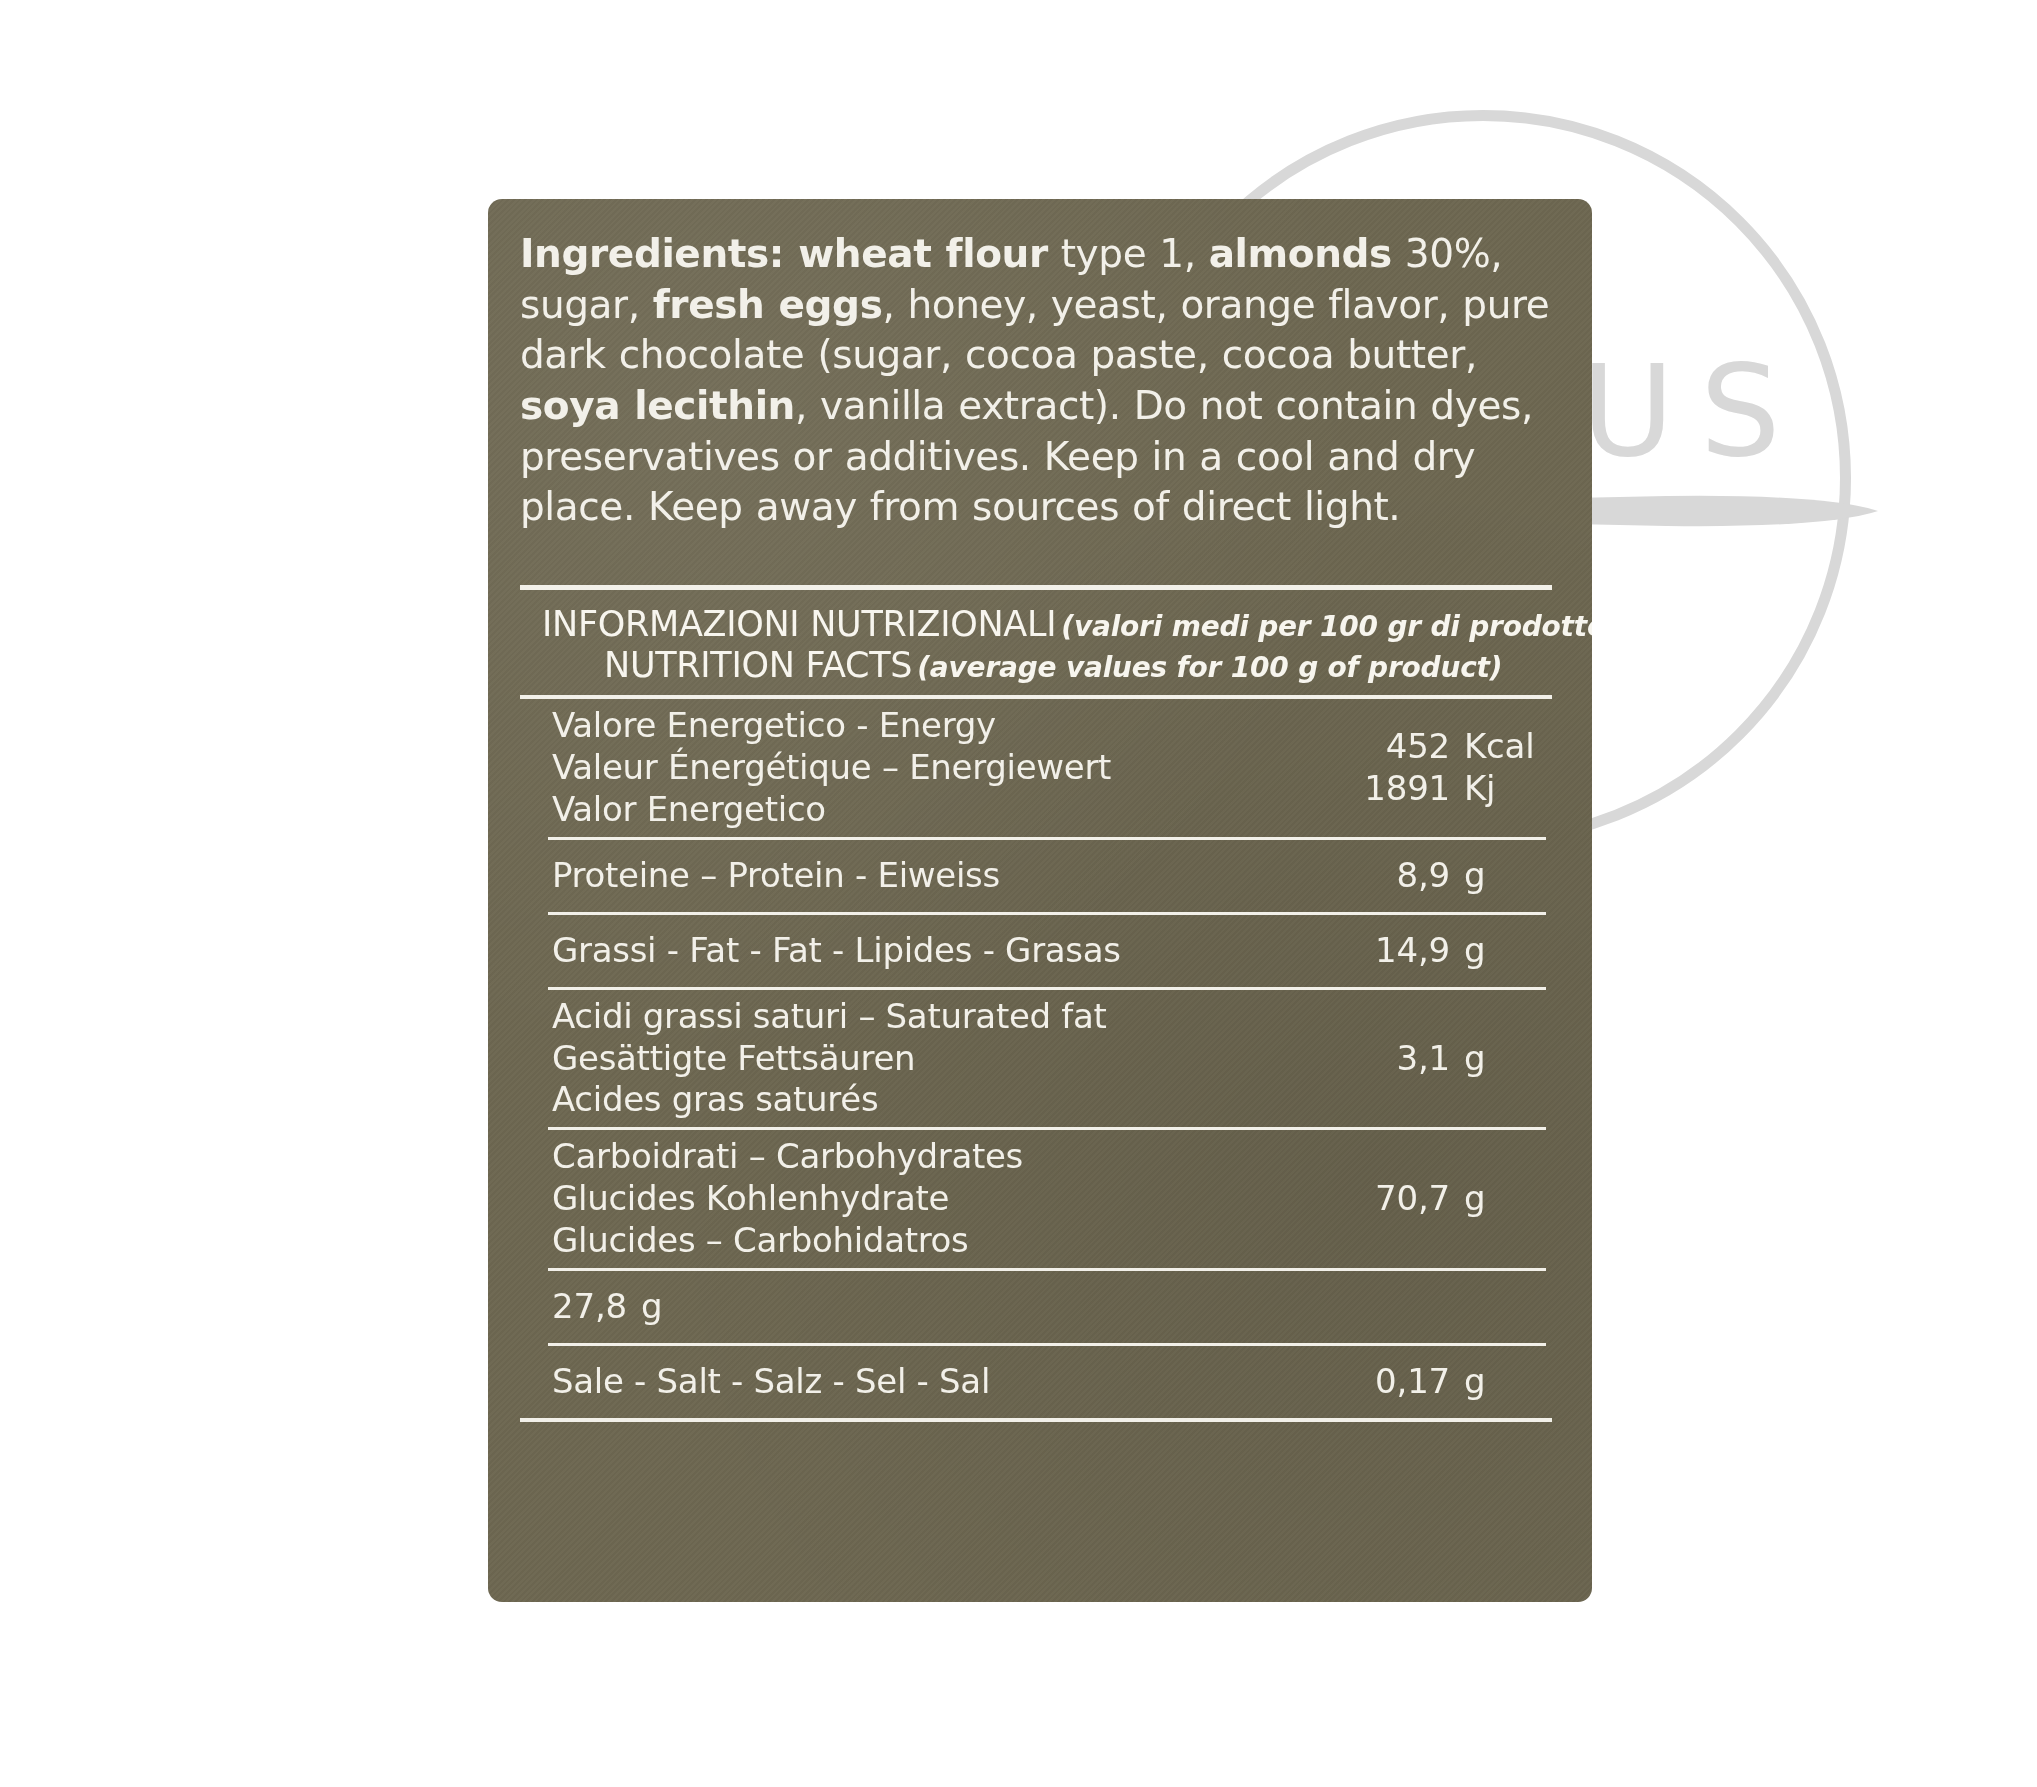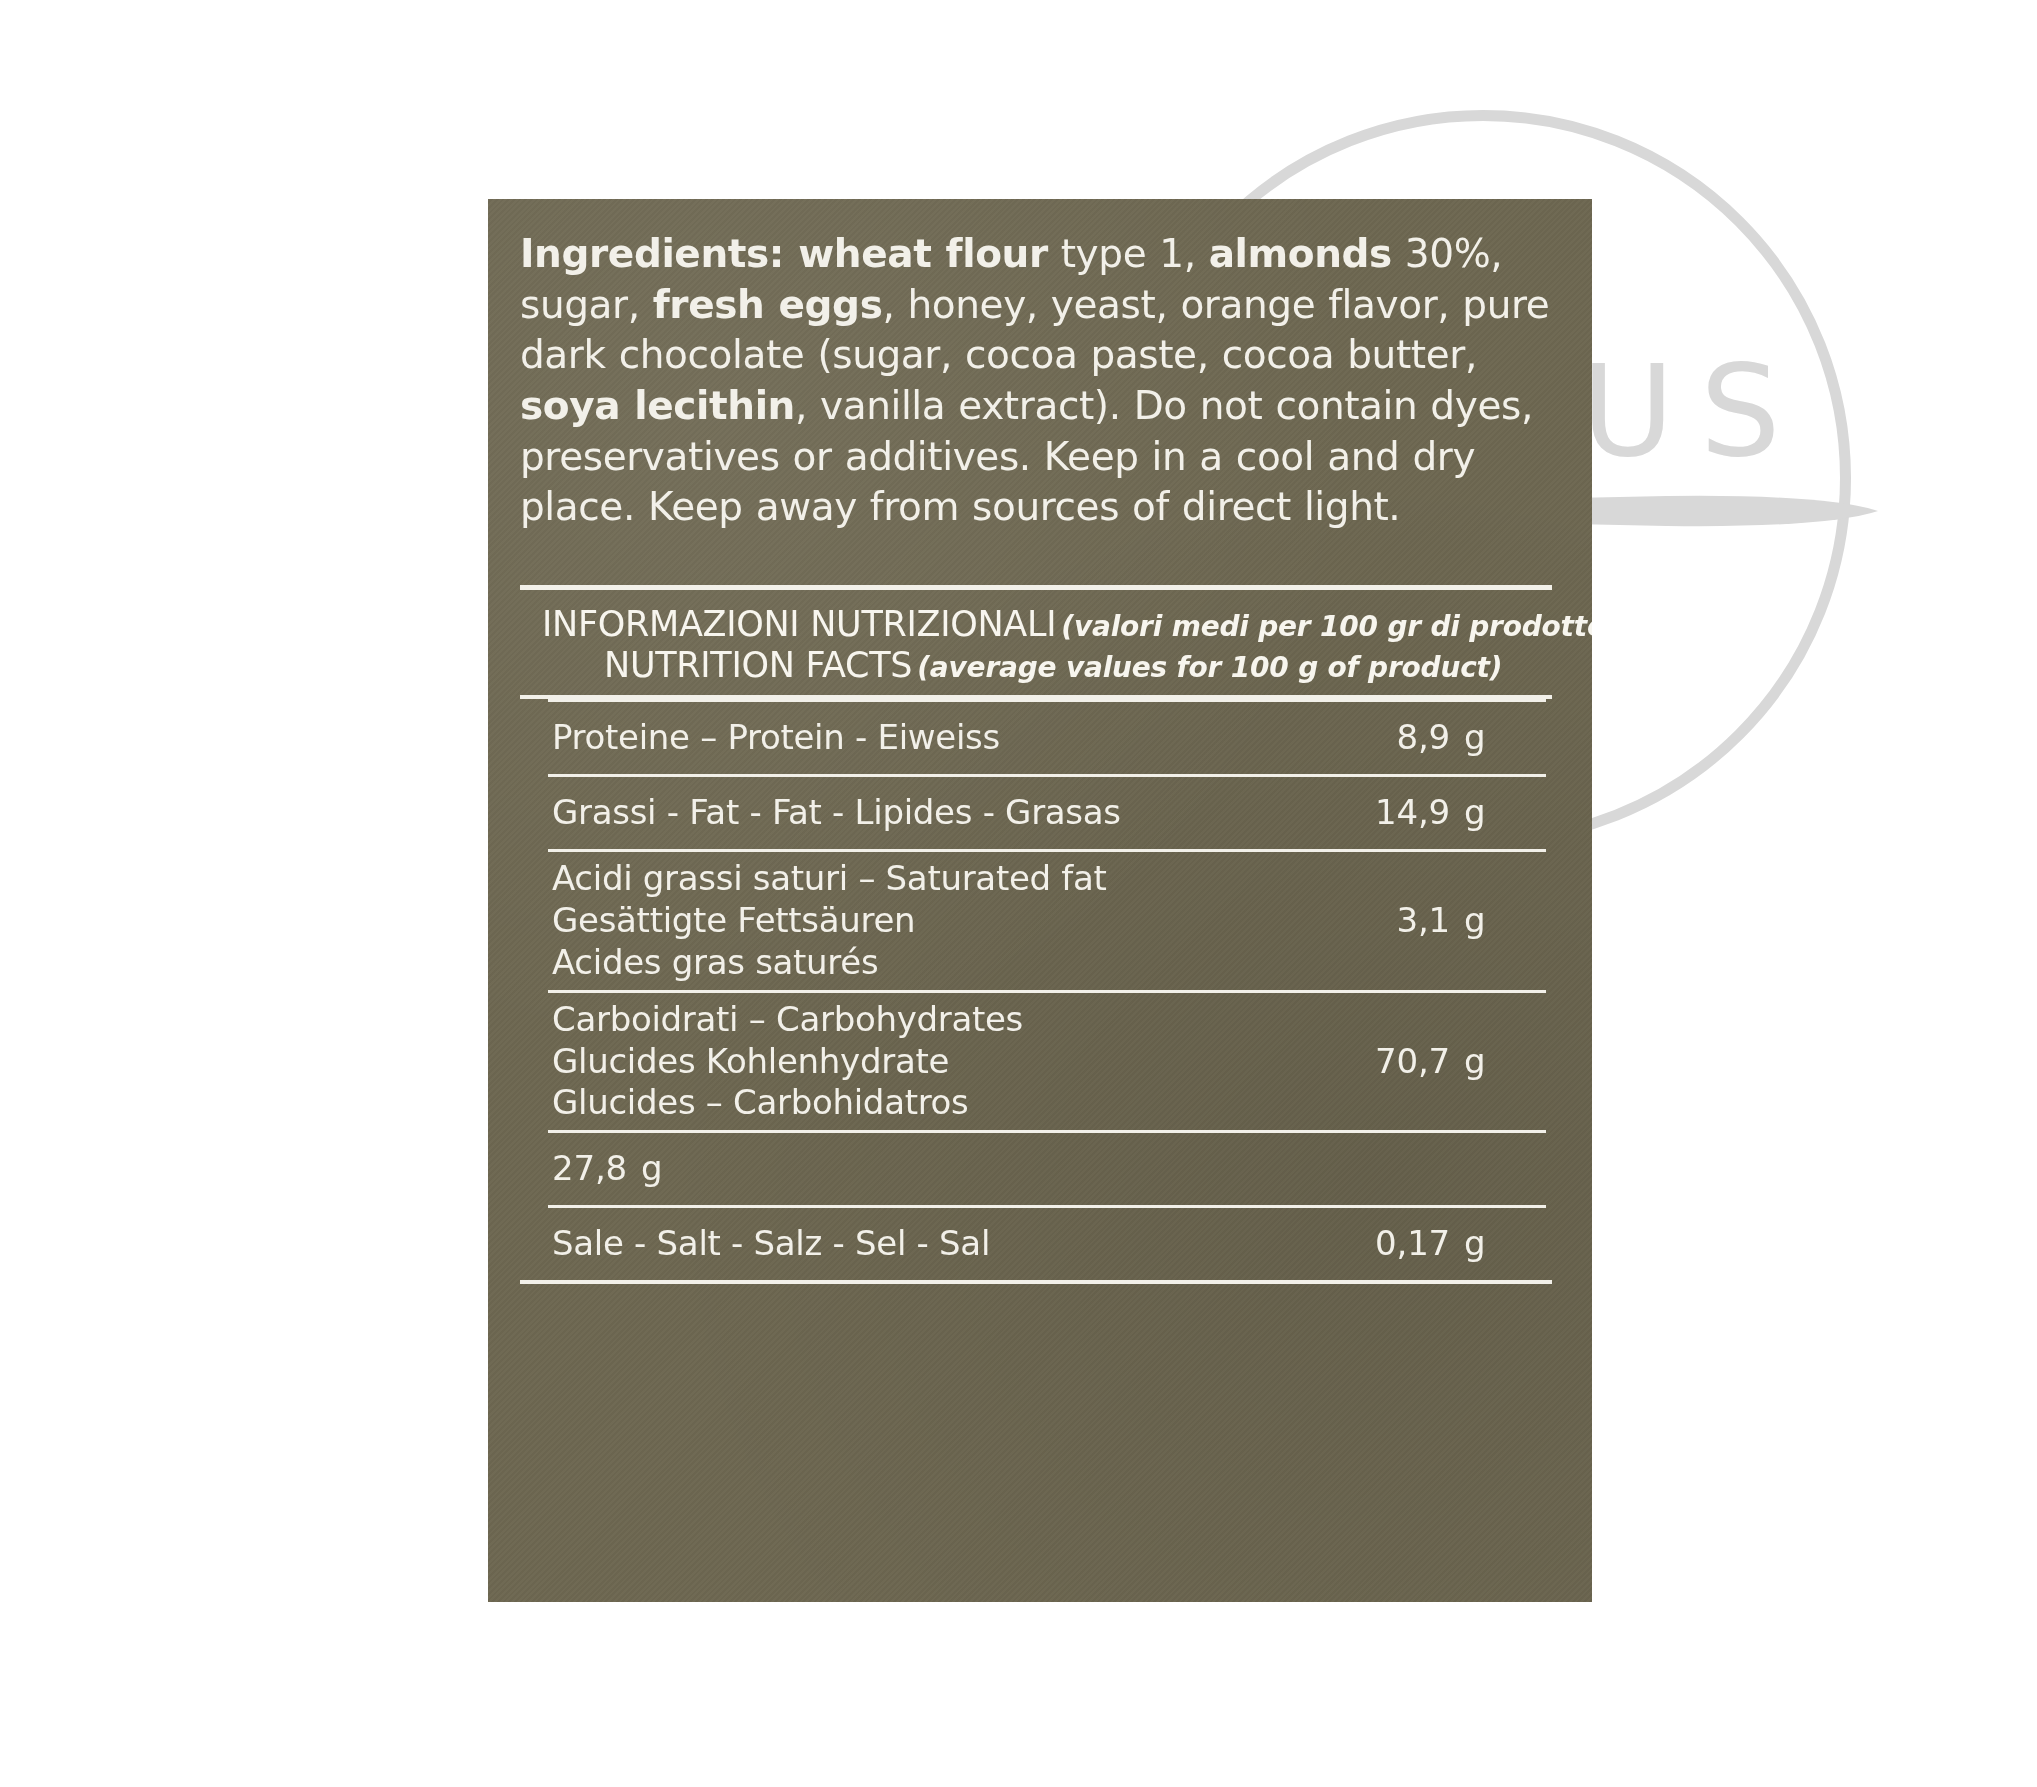--- a/index.html
+++ b/index.html
@@ -60,20 +60,21 @@
   #label-panel {
     position: absolute;
     left: 488px;
     top: 199px;
     width: 1104px;
     height: 1403px;
     background: #6d6751;
     z-index: 10;
     box-sizing: border-box;
     overflow: hidden;
+    border-radius: 14px;
   }
   
   #label-panel::after {
     content: "";
     position: absolute;
     inset: 0;
     background:
       radial-gradient(circle at 20% 15%, rgba(255,255,255,0.05), transparent 45%),
       radial-gradient(circle at 80% 70%, rgba(0,0,0,0.08), transparent 55%),
       repeating-linear-gradient(135deg, rgba(255,255,255,0.018) 0 2px, rgba(0,0,0,0.02) 2px 4px);
@@ -211,20 +212,37 @@
       </div>
       <div class="line l2">
         <span class="big">NUTRITION FACTS</span>
         <span class="small">(average values for 100 g of product)</span>
       </div>
     </div>
 
     <div class="rule thin"></div>
 
     <div id="rows-container">
+        <div class="nf-row">
+          <div class="nf-names">
+            <div>Valore Energetico - Energy</div>
+            <div>Valeur Énergétique – Energiewert</div>
+            <div>Valor Energetico</div>
+          </div>
+          <div class="nf-values">
+            <div class="v">
+              <span class="num">452</span>
+              <span class="unit">Kcal</span>
+            </div>
+            <div class="v">
+              <span class="num">1891</span>
+              <span class="unit">Kj</span>
+            </div>
+          </div>
+        </div>
         <div class="rule hair inset"></div>
         <div class="nf-row">
           <div class="nf-names">
             <div>Proteine – Protein - Eiweiss</div>
           </div>
           <div class="nf-values">
             <div class="v">
               <span class="num">8,9</span>
               <span class="unit">g</span>
             </div>

